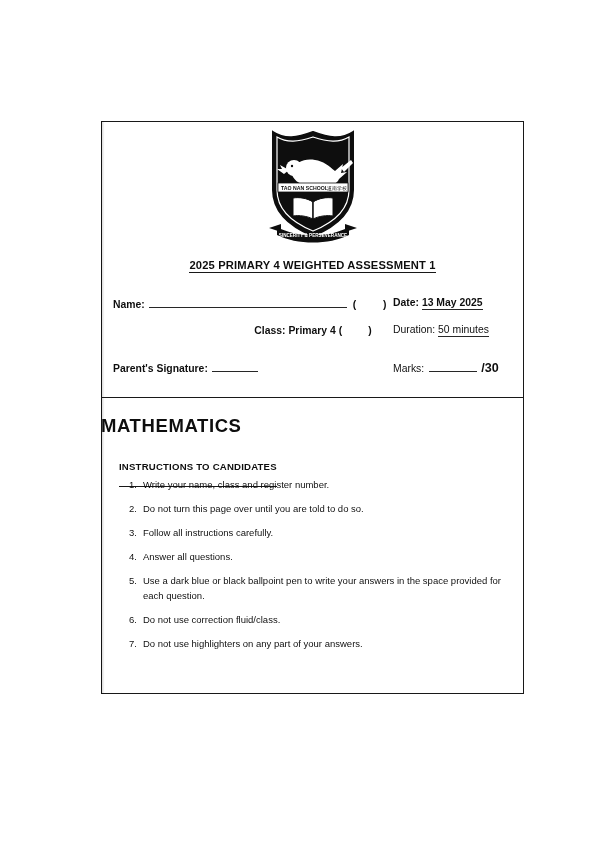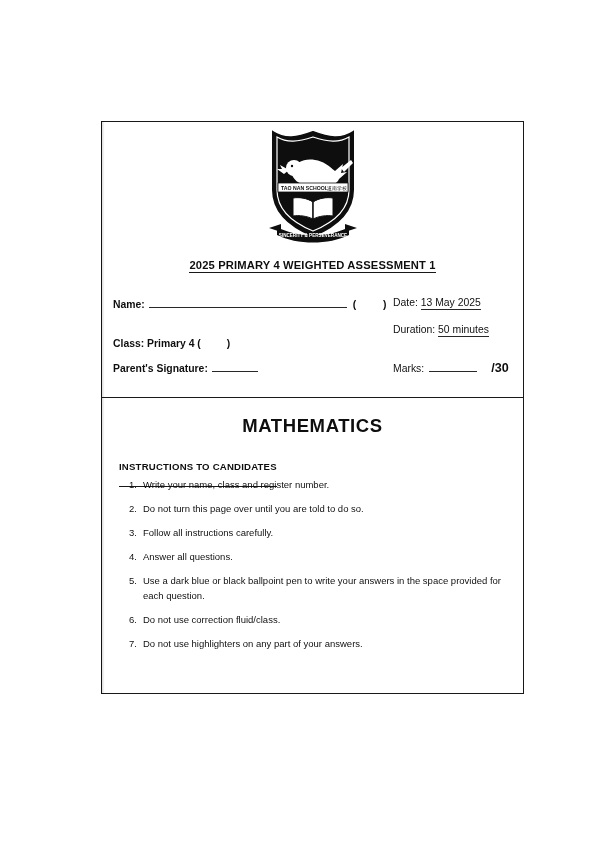--- a/index.html
+++ b/index.html
@@ -88,21 +88,21 @@
   .field-row {
     position: absolute;
     left: 12px;
     width: 400px;
     font-size: 10.4px;
     line-height: 13px;
     white-space: nowrap;
     font-weight: bold;
   }
   #row-name     { top: 176px; }
-  #row-class    { top: 216px; }
+  #row-class    { top: 203px; text-align: center; }
   #row-parent   { top: 240px; }
 
   .lbl { display: inline-block; vertical-align: baseline; }
 
   .blank {
     display: inline-block;
     vertical-align: baseline;
     border-bottom: 1.2px solid #2a2a2a;
     height: 10px;
   }
@@ -110,43 +110,42 @@
   #sig-blank    { width: 46px;  margin-left: 4px; }
   #marks-blank  { width: 48px;  margin-left: 5px; }
 
   .paren-slot { margin-left: 6px; letter-spacing: 7px; }
 
   .right-field {
     position: absolute;
     font-size: 10.4px;
     white-space: nowrap;
   }
-  #date-field     { left: 292px; top: 176px; }
+  #date-field     { left: 292px; top: 176px; font-weight: bold; }
   #duration-field { left: 292px; top: 203px; }
   #marks-field    { left: 292px; top: 240px; }
 
   .u-val {
     border-bottom: 1.2px solid #2a2a2a;
     padding-bottom: 0.5px;
   }
 
   #marks-total {
     font-size: 12.6px;
     font-weight: bold;
-    margin-left: 14px;
+    margin-left: 4px;
     text-align: right;
   }
 
   
   #subject-title {
     position: absolute;
     left: 101px;
     top: 415px;
     width: 423px;
-    text-align: center;
     font-size: 18.5px;
     font-weight: bold;
     letter-spacing: 0.6px;
   }
 
   
   #instructions-heading {
     position: absolute;
     left: 119px;
     top: 461px;

